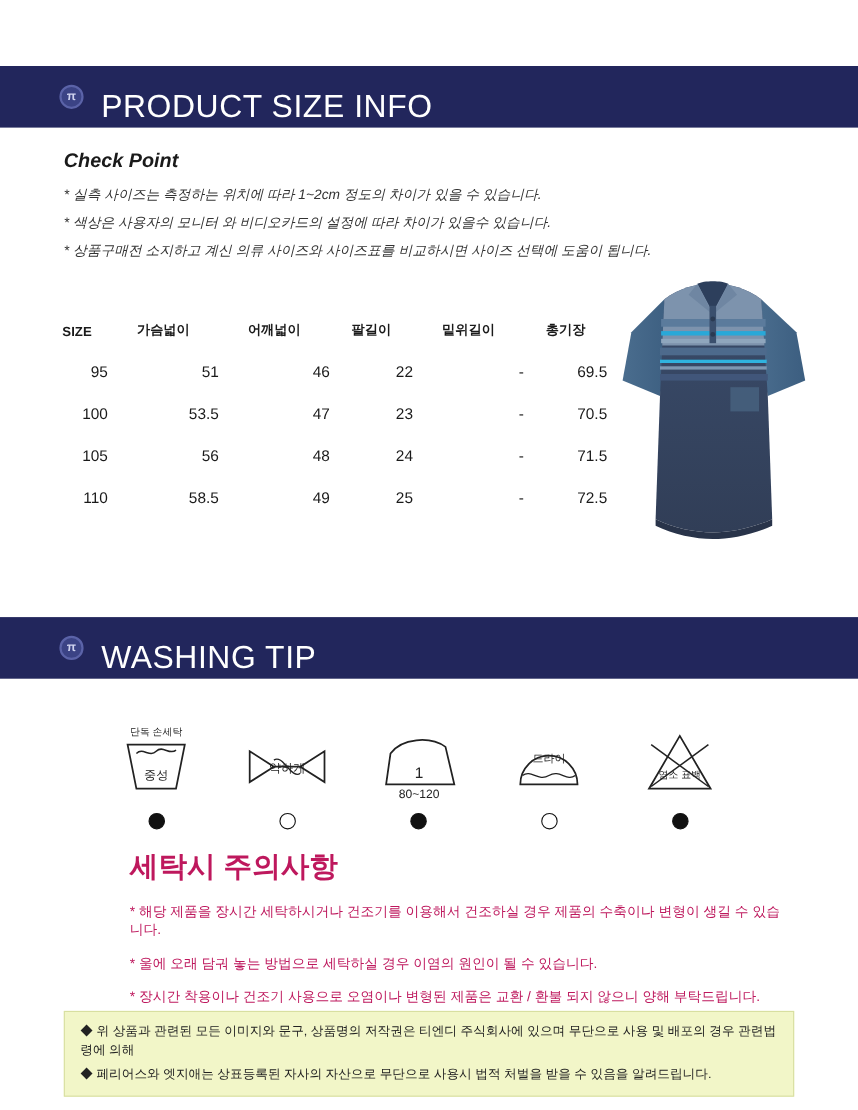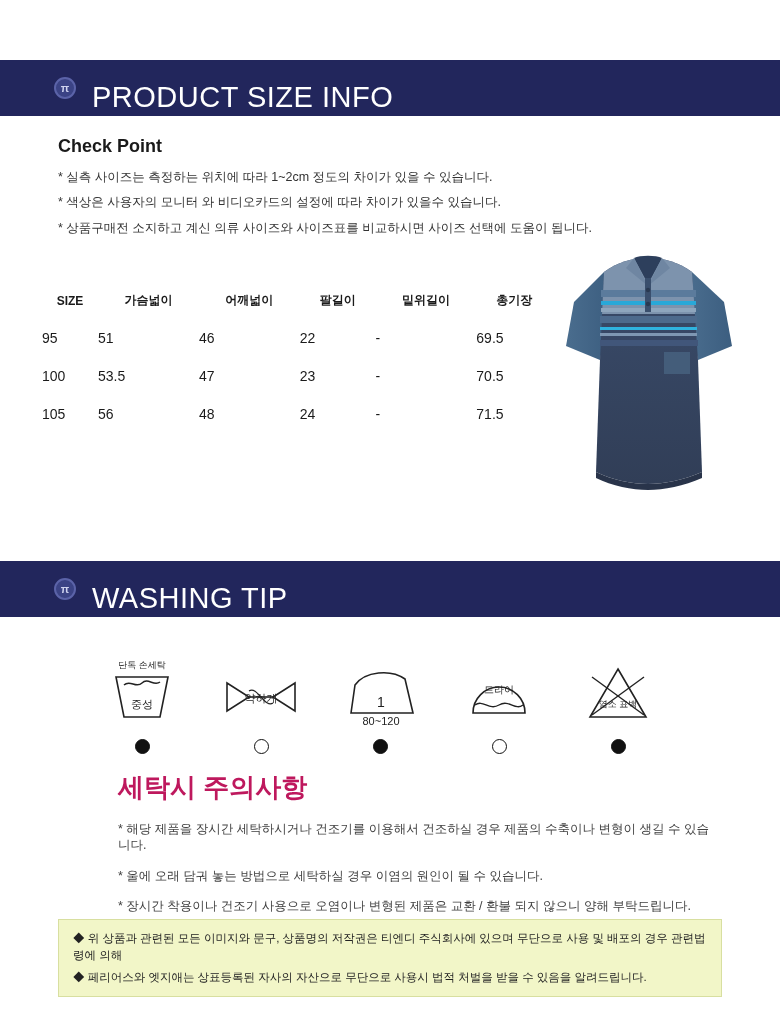--- a/index.html
+++ b/index.html
@@ -51,20 +51,21 @@
 
   #bar-size { top: 60px; }
   #bar-wash { top: 561px; }
 
   
   .checkpoint {
     position: absolute;
     left: 58px;
     top: 136px;
     width: 620px;
+    font-style: italic;
   }
   .checkpoint h3 {
     margin: 0 0 12px 0;
     font-size: 18px;
     font-weight: bold;
     color: #1a1a1a;
   }
   .checkpoint p {
     margin: 0 0 9px 0;
     font-size: 12.5px;
@@ -84,21 +85,21 @@
     font-size: 12px;
     font-weight: bold;
     color: #1a1a1a;
     padding: 4px 0 10px 0;
     text-align: center;
   }
   .size-table td {
     font-size: 14px;
     color: #1a1a1a;
     padding: 11px 0;
-    text-align: left;
+    text-align: right;
   }
 
   
   .product-photo {
     position: absolute;
     left: 556px;
     top: 228px;
     width: 190px;
     height: 282px;
   }
@@ -143,21 +144,21 @@
   }
   .wash-notes h3 {
     margin: 0 0 16px 0;
     font-size: 26px;
     font-weight: bold;
     color: #be185d;
   }
   .wash-notes p {
     margin: 0 0 14px 0;
     font-size: 12.5px;
-    color: #404040;
+    color: #be185d;
     line-height: 1.3;
   }
 
   
   .notice {
     position: absolute;
     left: 58px;
     top: 919px;
     width: 664px;
     background: #f2f6c8;
@@ -218,20 +219,28 @@
         <td>-</td>
         <td>70.5</td>
       </tr>
       <tr>
         <td>105</td>
         <td>56</td>
         <td>48</td>
         <td>24</td>
         <td>-</td>
         <td>71.5</td>
+      </tr>
+      <tr>
+        <td>110</td>
+        <td>58.5</td>
+        <td>49</td>
+        <td>25</td>
+        <td>-</td>
+        <td>72.5</td>
       </tr>
     </tbody>
   </table>
 
   <div class="product-photo">
     <svg width="190" height="282" viewBox="0 0 190 282">
       <defs>
         <linearGradient id="bodyGrad" x1="0" y1="0" x2="0" y2="1">
           <stop offset="0%" stop-color="#3a4c6b"></stop>
           <stop offset="100%" stop-color="#313e57"></stop>

